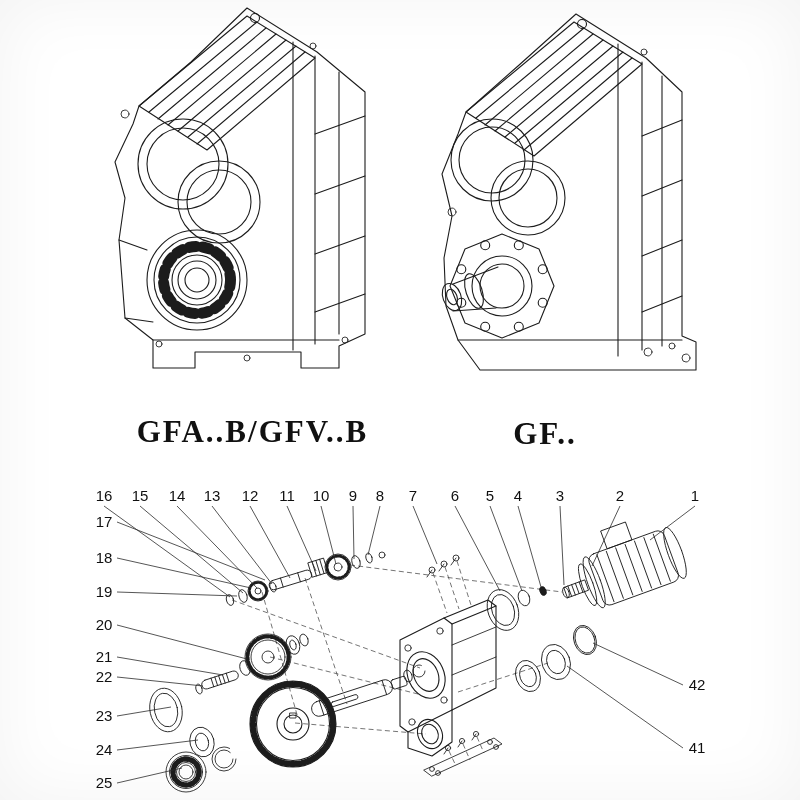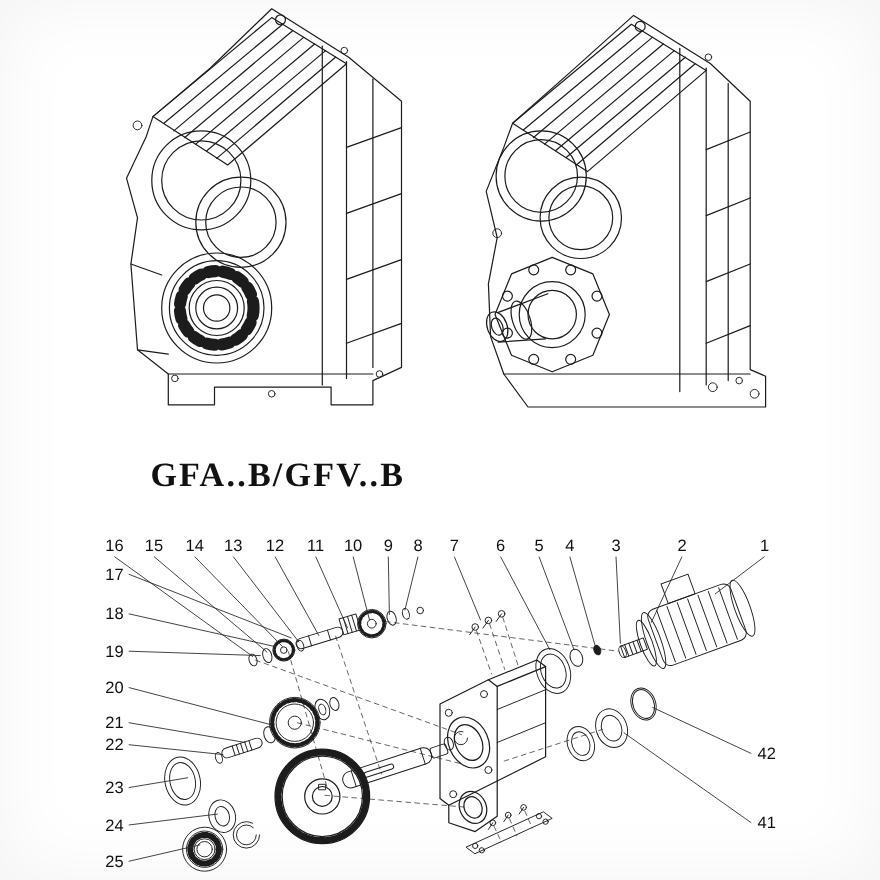--- a/index.html
+++ b/index.html
@@ -111,20 +111,21 @@
     <g class="ln thin">
       <circle cx="226" cy="46" r="3"></circle>
         <circle cx="34" cy="206" r="4"></circle>
       <circle cx="230" cy="346" r="4"></circle>
         <circle cx="268" cy="352" r="4"></circle>
         <circle cx="254" cy="340" r="3"></circle>
     </g>
   </svg>
 
   <div class="model-label" style="left:95px;top:414px;width:315px">GFA..B/GFV..B</div>
+  <div class="model-label" style="left:455px;top:416px;width:180px">GF..</div>
 
   <svg style="left:0;top:470px" width="800" height="330" viewBox="0 0 800 330">
 
     <g class="dash">
       <line x1="232" y1="130" x2="420" y2="198"></line>
       <line x1="350" y1="95" x2="562" y2="122"></line>
       <line x1="270" y1="187" x2="418" y2="224"></line>
       <line x1="295" y1="253" x2="426" y2="264"></line>
       <line x1="305" y1="108" x2="347" y2="234"></line>
       <line x1="262" y1="122" x2="298" y2="248"></line>

